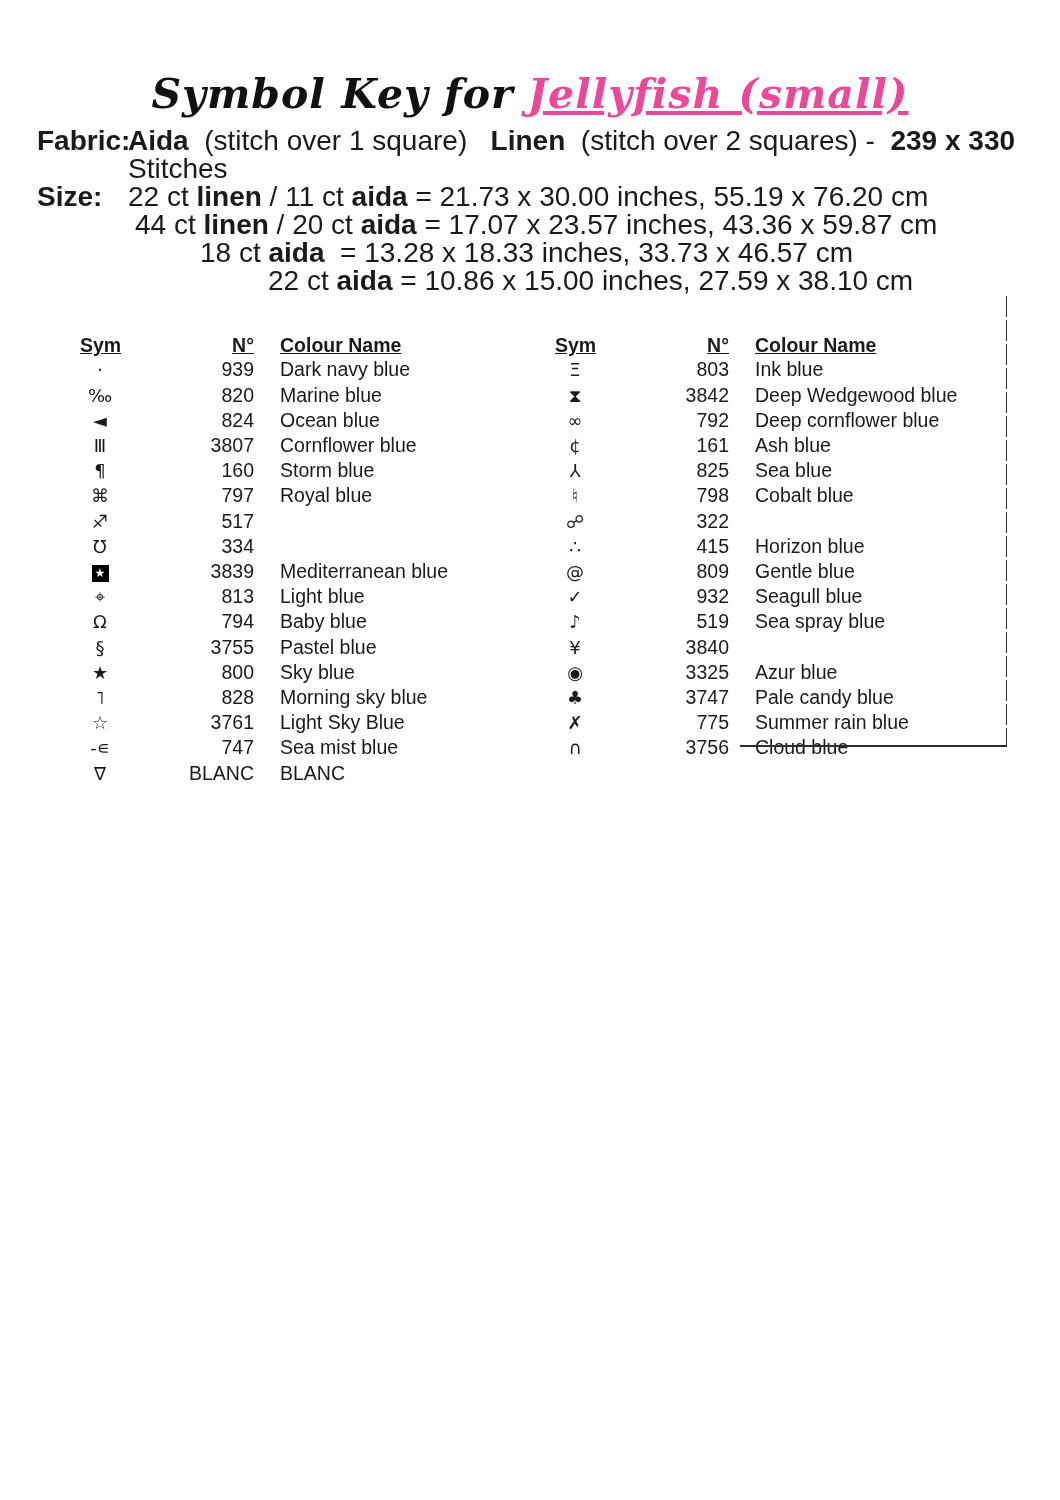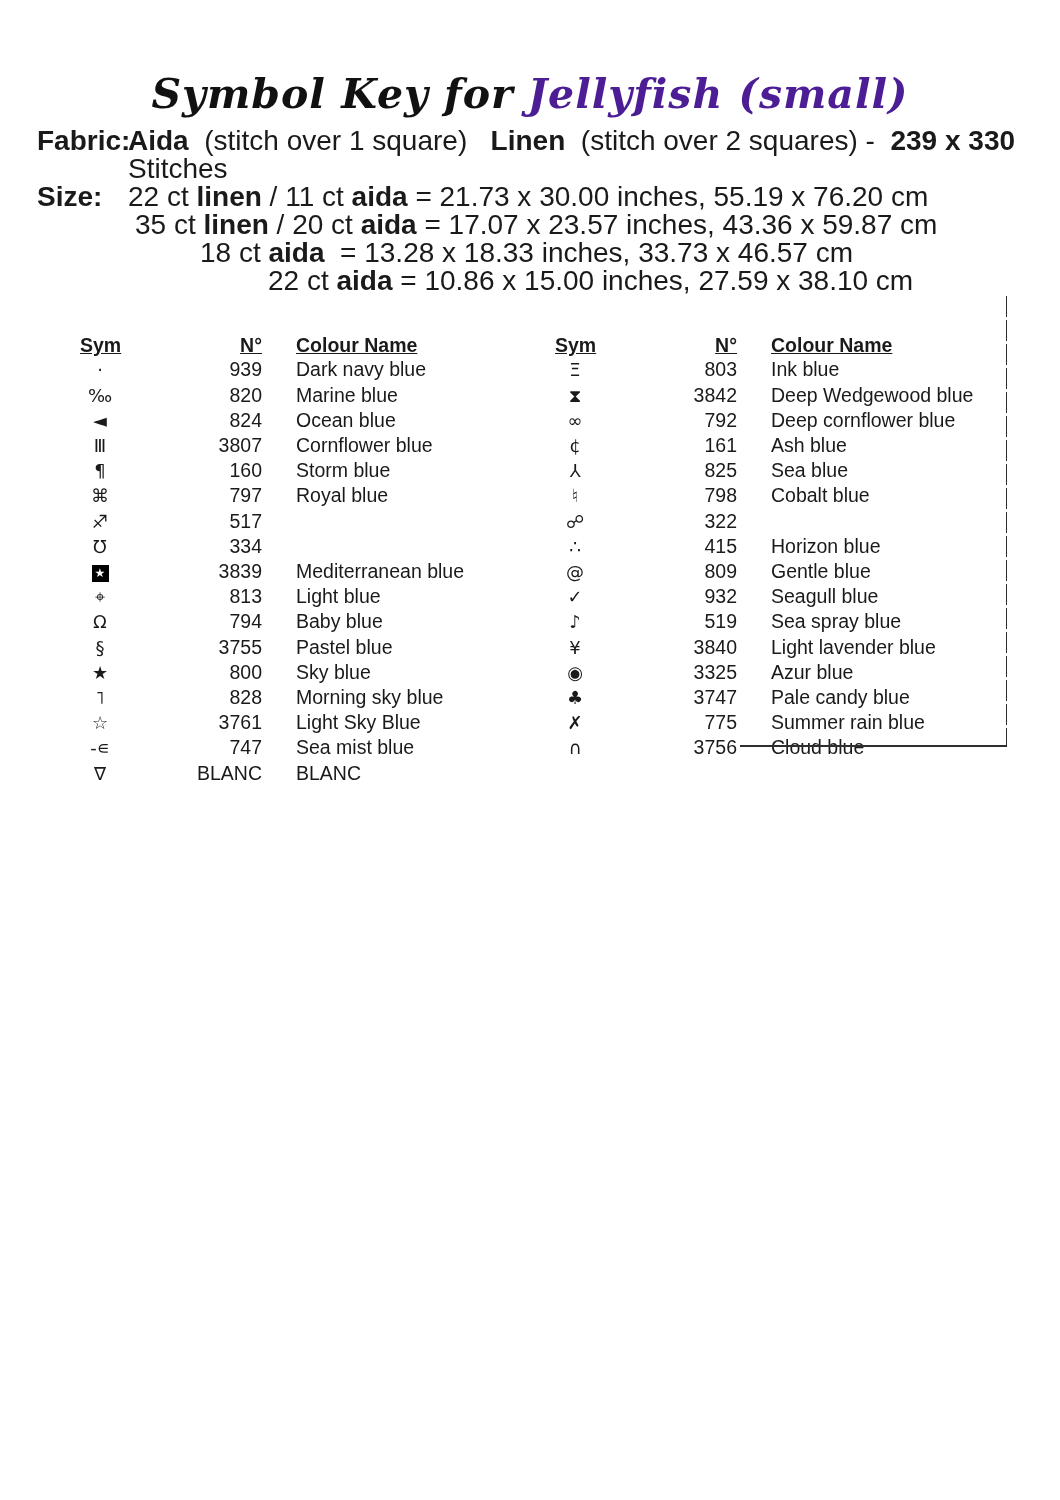--- a/index.html
+++ b/index.html
@@ -48,21 +48,21 @@
     margin-top:38px;
     padding-left:80px;
     font-size:19.5px;
   }
   .kcol{display:block;}
   .kcol.left{width:435px;}
   .kcol.right{width:447px;margin-left:40px;}
   .thead,.trow{
     display:grid;
     grid-template-columns:40px 130px 1fr;
-    column-gap:12px;
+    column-gap:4px;
     align-items:baseline;
     line-height:24.2px;
   }
   .thead .cell{font-weight:700;text-decoration:underline;}
   .cell.sym{text-align:center;font-family:"DejaVu Sans", sans-serif;font-size:18px;}
   .cell.num{text-align:right;padding-right:0;}
   .cell.name{padding-left:22px;white-space:nowrap;}
   .thead .cell.sym{font-family:"Liberation Sans", sans-serif;font-size:19.5px;}
   .sym .boxed{
     display:inline-block;
@@ -86,32 +86,32 @@
     left:740px;top:745px;
     width:267px;height:2px;
     background:#2e2e2e;
   }
 </style>
 </head>
 <body>
 
 <div class="page">
 
-  <h1 class="title"><span class="t-black">Symbol Key for</span><span class="t-green" style="color: #4c1d95;">Jellyfish (small)</span></h1>
+  <h1 class="title"><span class="t-black">Symbol Key for</span><span class="t-green" style="color: #ec4899; text-decoration: underline;">Jellyfish (small)</span></h1>
 
   <div class="meta">
     <div class="meta-row">
       <span class="meta-label">Fabric:</span>
       <span class="richline"><b>Aida</b><span>  (stitch over 1 square)   </span><b>Linen</b><span>  (stitch over 2 squares) -  </span><b>239 x 330</b><span> Stitches</span></span>
     </div>
     <div class="meta-row">
       <span class="meta-label">Size:</span>
       <div class="size-lines">
           <div class="size-line"><span>22 ct </span><b>linen</b><span> / 11 ct </span><b>aida</b><span> = 21.73 x 30.00 inches, 55.19 x 76.20 cm</span></div>
-          <div class="size-line"><span>35 ct </span><b>linen</b><span> / 20 ct </span><b>aida</b><span> = 17.07 x 23.57 inches, 43.36 x 59.87 cm</span></div>
+          <div class="size-line"><span>44 ct </span><b>linen</b><span> / 20 ct </span><b>aida</b><span> = 17.07 x 23.57 inches, 43.36 x 59.87 cm</span></div>
           <div class="size-line"><span>18 ct </span><b>aida</b><span>  = 13.28 x 18.33 inches, 33.73 x 46.57 cm</span></div>
           <div class="size-line"><span>22 ct </span><b>aida</b><span> = 10.86 x 15.00 inches, 27.59 x 38.10 cm</span></div>
         </div>
     </div>
   </div>
 
   <div class="key-table">
     <div class="kcol left">
       <div class="thead">
         <span class="cell sym">Sym</span>
@@ -261,21 +261,20 @@
             <span class="cell name">Seagull blue</span>
           </div>
           <div class="trow">
             <span class="cell sym">♪</span>
             <span class="cell num">519</span>
             <span class="cell name">Sea spray blue</span>
           </div>
           <div class="trow">
             <span class="cell sym">¥</span>
             <span class="cell num">3840</span>
-            <span class="cell name">Light lavender blue</span>
           </div>
           <div class="trow">
             <span class="cell sym">◉</span>
             <span class="cell num">3325</span>
             <span class="cell name">Azur blue</span>
           </div>
           <div class="trow">
             <span class="cell sym">♣</span>
             <span class="cell num">3747</span>
             <span class="cell name">Pale candy blue</span>

